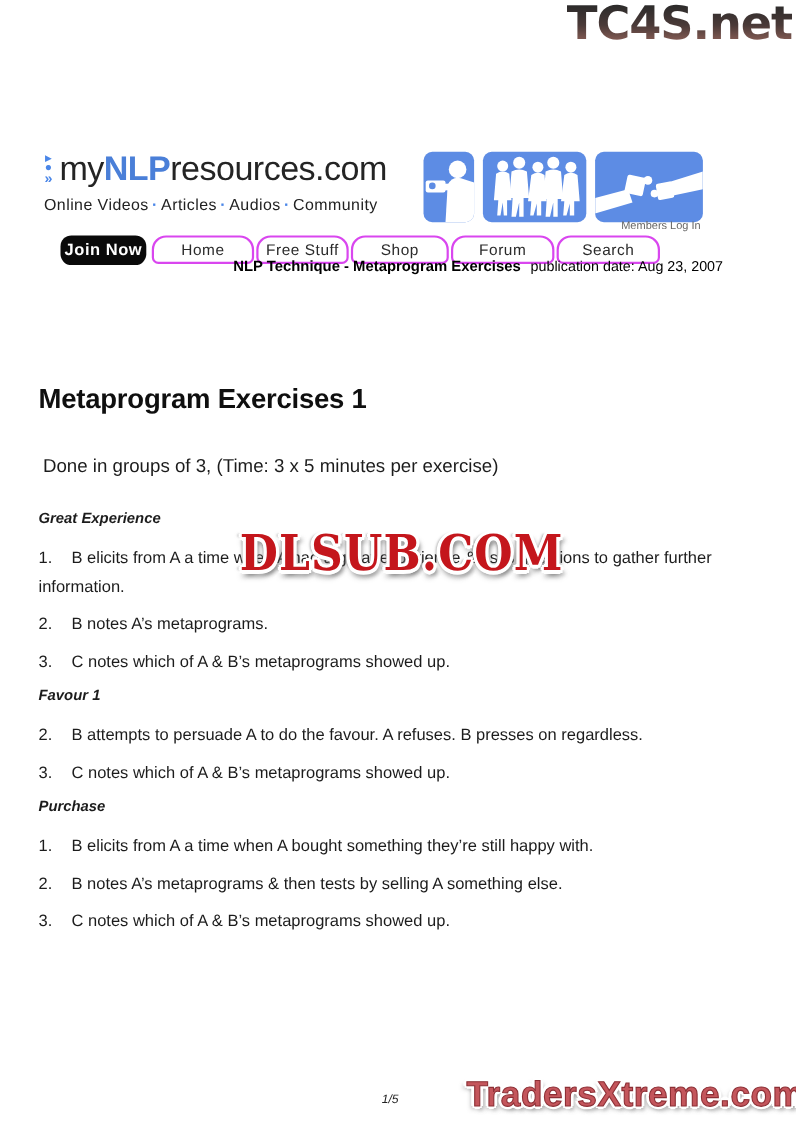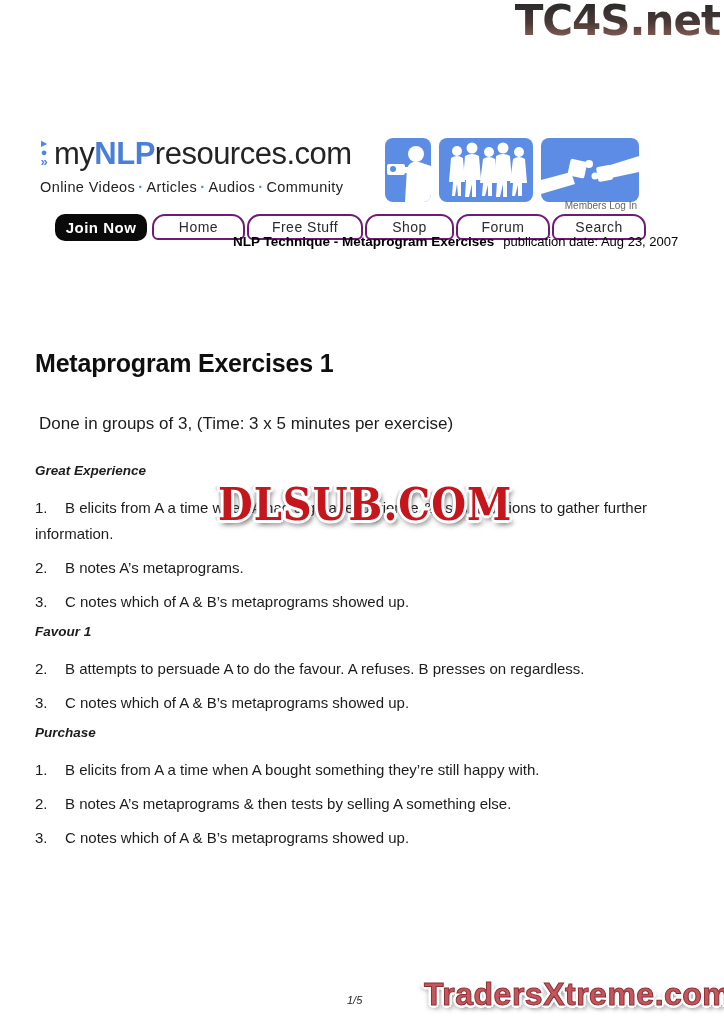--- a/index.html
+++ b/index.html
@@ -27,32 +27,32 @@
   .tagline { position:absolute; left:40px; top:179px; font-size:14.5px; color:#222; letter-spacing:0.4px; }
   .tagline .sep { color:#4a86e8; font-weight:bold; padding:0 3px; }
 
   .tiles { position:absolute; left:385px; top:138px; display:flex; gap:8px; }
   .tile { height:64px; background:#5d8ce4; border-radius:8px; overflow:hidden; }
   .tile svg { display:block; }
   .members { position:absolute; right:87px; top:200px; font-size:10px; color:#666; cursor:pointer; }
 
   .nav { position:absolute; left:55px; top:214px; display:flex; align-items:flex-start; }
   .join-btn {
-    width:92px; height:27px; background:#0a0a0a; color:#fff; border-radius:10px;
+    width:78px; height:27px; background:#0a0a0a; color:#fff; border-radius:10px;
     font-size:15px; font-weight:bold; letter-spacing:0.5px;
     display:flex; align-items:center; justify-content:center; cursor:pointer; margin-right:3px;
   }
   .tab {
-    height:26px; margin-left:2px; border:2px solid #701a75; border-radius:13px 13px 6px 6px;
+    height:26px; margin-left:2px; border:2px solid #d946ef; border-radius:13px 13px 6px 6px;
     background:#fff; color:#2b2b2b; font-size:14px; letter-spacing:0.5px;
     display:flex; align-items:center; justify-content:center; cursor:pointer;
   }
-  .tab.w1{width:93px;} .tab.w2{width:116px;} .tab.w3{width:89px;} .tab.w4{width:94px;} .tab.w5{width:94px;}
-
-  .article-head { position:absolute; left:233px; top:234px; font-size:13px; white-space:nowrap; color:#000; }
+  .tab.w1{width:93px;} .tab.w2{width:84px;} .tab.w3{width:89px;} .tab.w4{width:94px;} .tab.w5{width:94px;}
+
+  .article-head { position:absolute; left:212px; top:234px; font-size:13px; white-space:nowrap; color:#000; }
   .article-head b { font-size:13.5px; }
   .article-head .pub { margin-left:9px; font-weight:normal; }
 
   
   .pager { position:absolute; top:301px; right:38px; font-size:13.5px; text-align:right; }
   .pager a { color:#0000cc; text-decoration:underline; cursor:pointer; }
   .pager .sep { color:#111; padding:0 2px; }
   .pager .nbsp { color:#111; margin-top:2px; margin-right:14px; }
 
   

